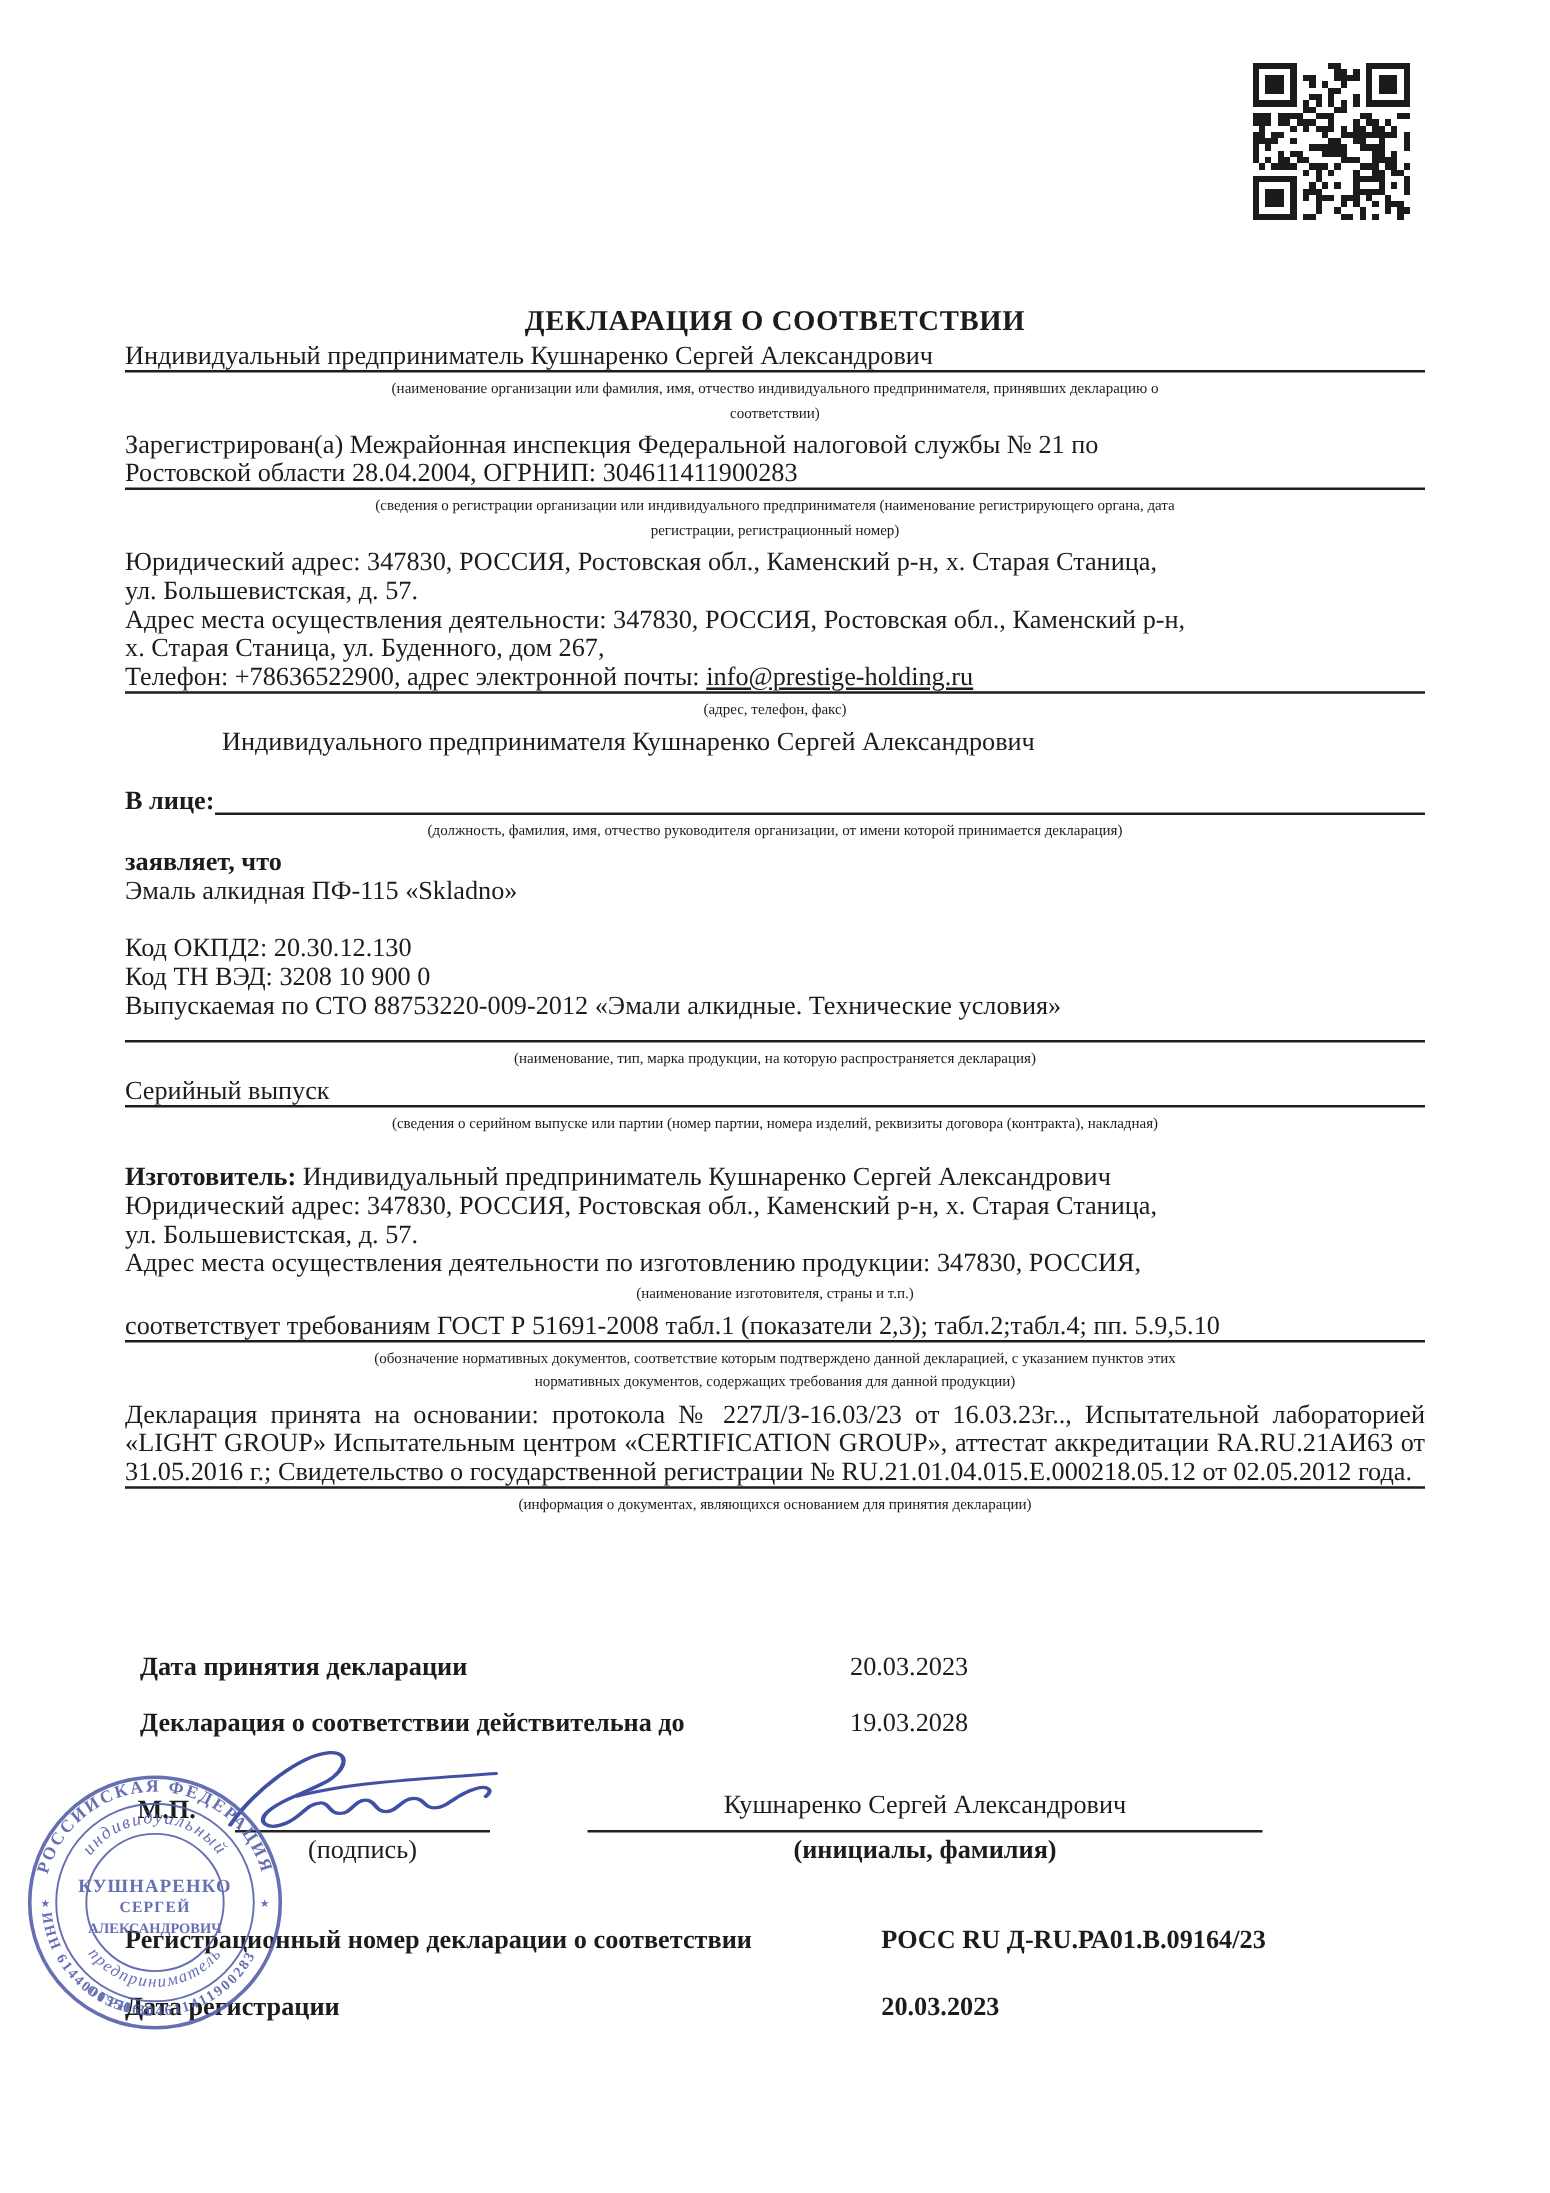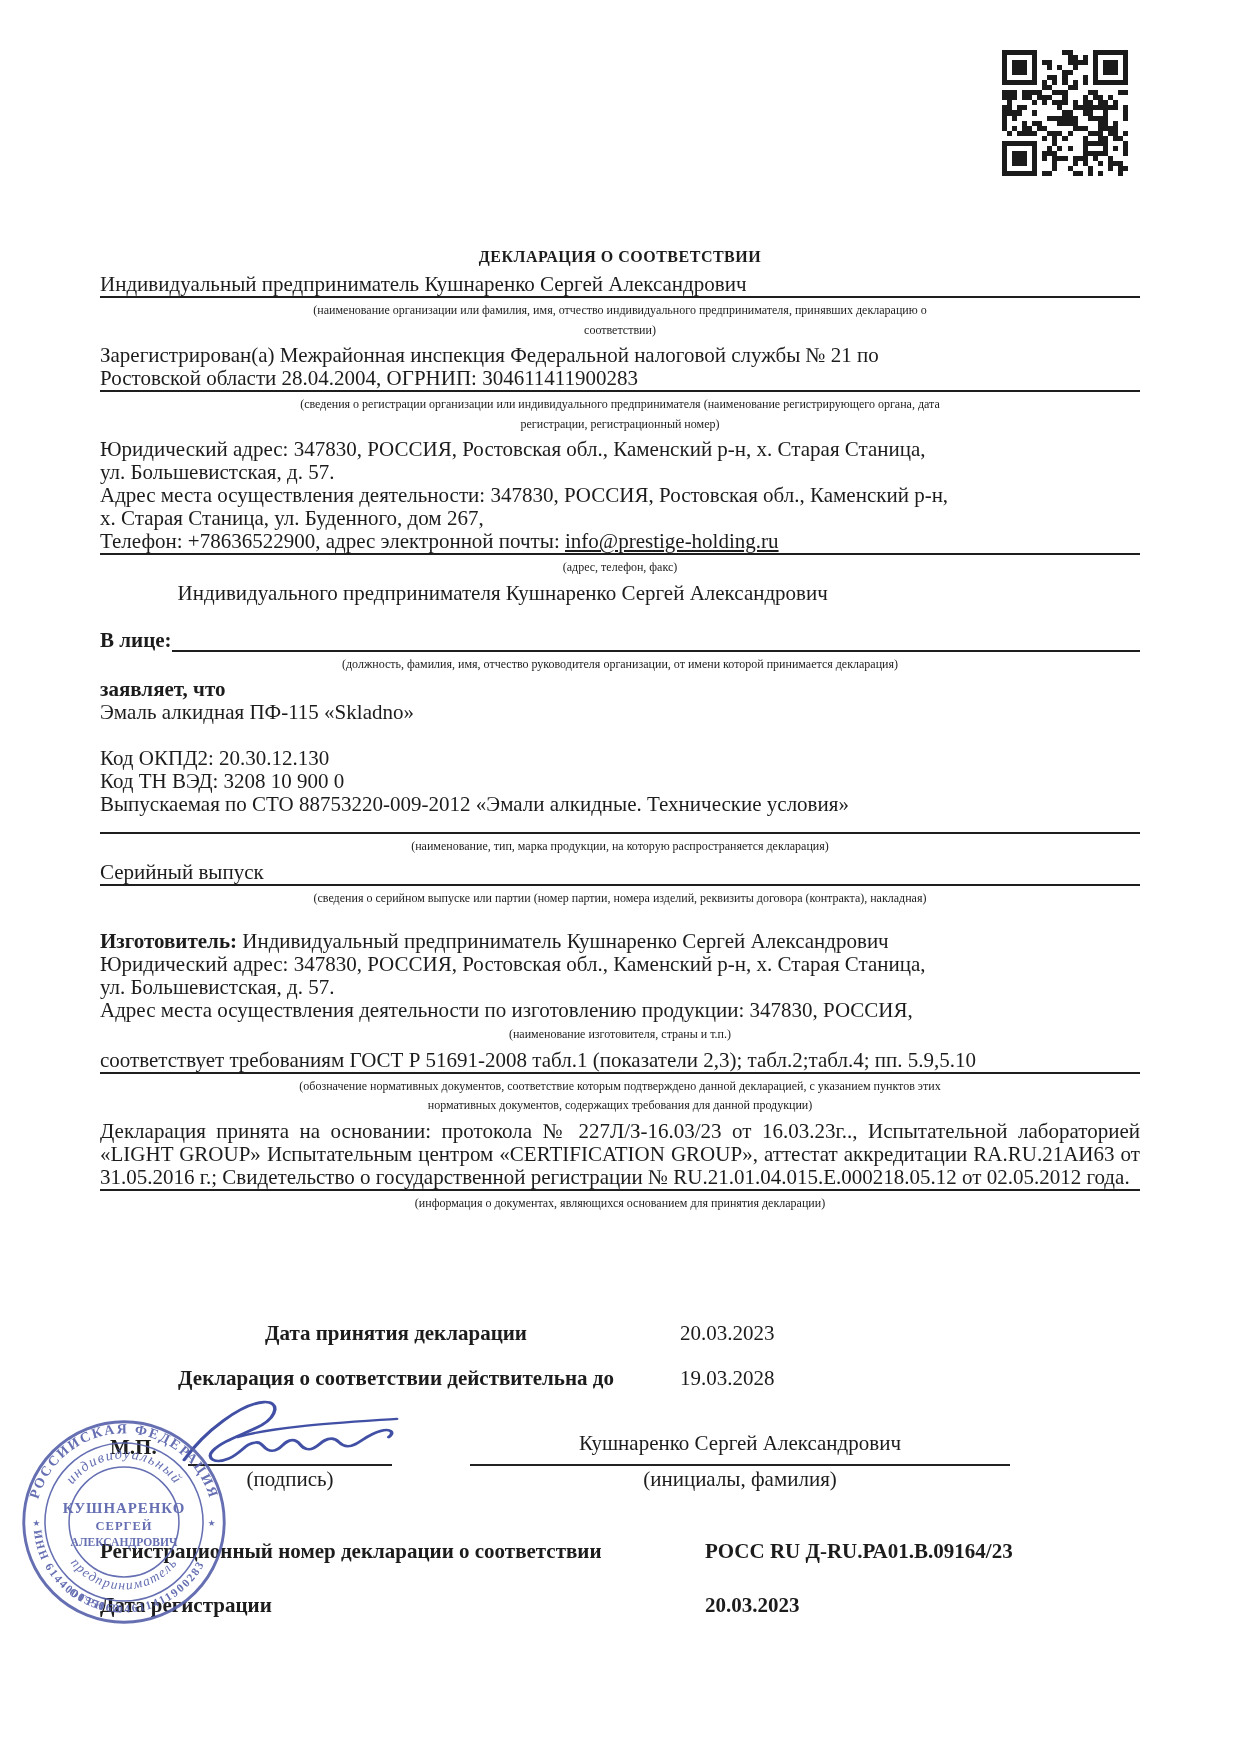--- a/index.html
+++ b/index.html
@@ -4,46 +4,46 @@
 <style>
   html,body{margin:0;padding:0;}
   body{
     width:1240px;height:1754px;position:relative;background:#ffffff;
     font-family:"Liberation Serif", serif;color:#1c1c1c;overflow:hidden;
   }
   .doc{
     position:absolute;left:100px;top:244px;width:1040px;
     font-size:21px;line-height:23px;
   }
-  .h-title{font-size:16px;line-height:26px;font-weight:bold;text-align:center;letter-spacing:.5px;margin-bottom:3px;}
+  .h-title{font-size:23px;line-height:26px;font-weight:bold;text-align:center;letter-spacing:.5px;margin-bottom:3px;}
   .u{border-bottom:2px solid #1e1e1e;}
   .cap{text-align:center;font-size:12px;line-height:19.5px;padding:3px 0 4px;font-family:Liberation Serif, serif;}
   .row{display:flex;}
   .bold{font-weight:bold;}
   .email{text-decoration:underline;}
   .flex-fill{flex:1 1 auto;border-bottom:2px solid #1e1e1e;padding-left:6px;white-space:nowrap;}
   .shrink0{flex:0 0 auto;margin-top:47px;}
   .rule{border-bottom:2px solid #1e1e1e;height:0;}
   .gap18{height:18px;}
   .gap16{height:16px;}
   .gap23{height:23px;}
   .drow{display:flex;margin-top:22px;}
   .drow .dlabel{flex:0 0 568px;font-weight:bold;padding-left:12px;}
   .frow{display:flex;}
   .frow .flabel{flex:0 0 605px;font-weight:bold;}
   .frow .fval{font-weight:bold;}
-  .dates{margin-top:105px;text-align:center;}
+  .dates{margin-top:105px;}
   .sig-block{position:relative;height:140px;margin-top:8px;}
   .mp{position:absolute;left:10px;top:38px;font-weight:bold;}
   .sig-svg{position:absolute;left:78px;top:-2px;width:225px;height:70px;}
   .sig-line{position:absolute;left:88px;top:66px;width:204px;border-top:2px solid #222;}
   .sig-cap{position:absolute;left:88px;top:70px;width:204px;text-align:center;font-weight:normal;}
   .person-name{position:absolute;left:370px;top:34px;width:540px;text-align:center;}
   .person-line{position:absolute;left:370px;top:66px;width:540px;border-top:2px solid #222;}
-  .person-cap{position:absolute;left:370px;top:70px;width:540px;text-align:center;font-weight:normal;}
+  .person-cap{position:absolute;left:370px;top:70px;width:540px;text-align:center;font-weight:bold;}
   .footer{margin-top:2px;}
   .frow2{margin-top:31px;}
   .qr{position:absolute;left:1002px;top:50px;width:126px;height:126px;}
   .stamp{position:absolute;left:18px;top:1416px;width:212px;height:212px;opacity:.9;}
   .stamp text{fill:#5560aa;font-family:"Liberation Serif",serif;}
   .stamp .ring-txt{font-weight:bold;letter-spacing:2px;}
   .stamp .script{font-style:italic;letter-spacing:1.5px;}
 </style>
 </head>
 <body>

